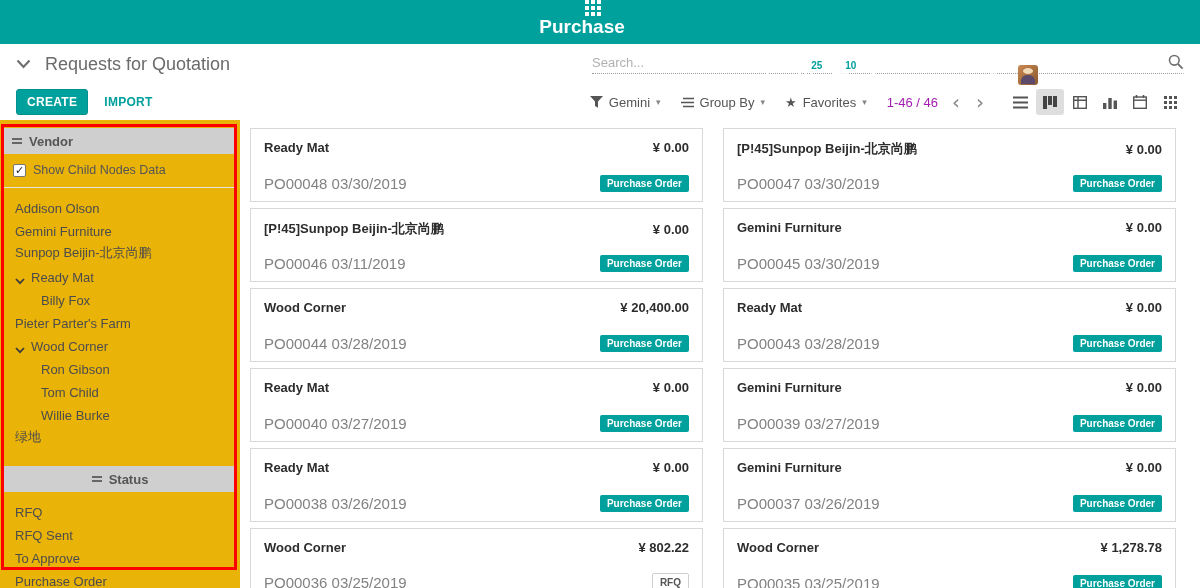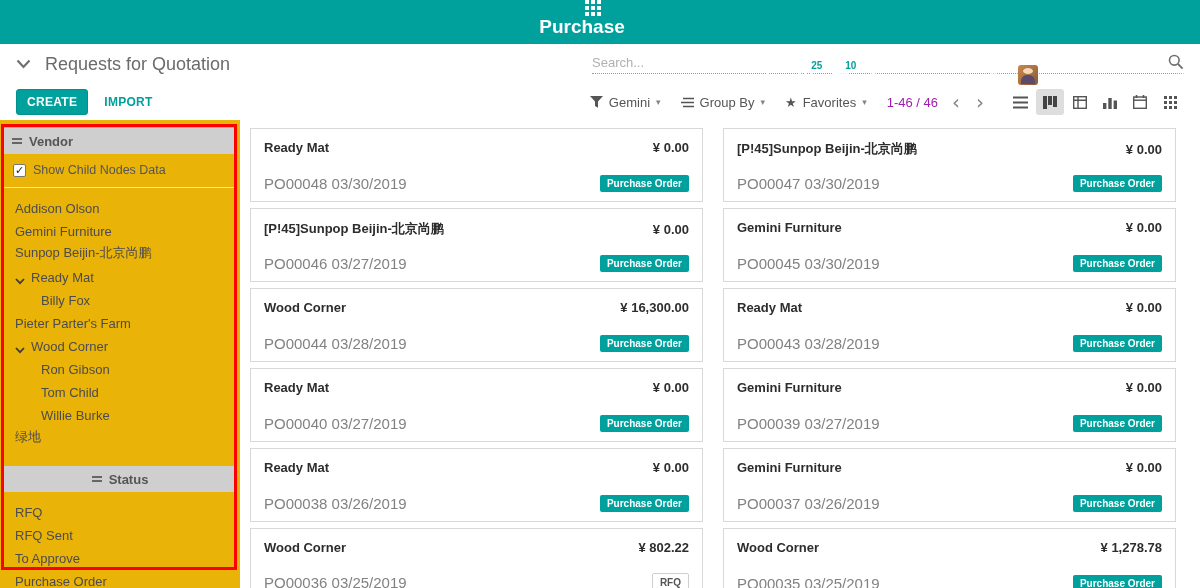--- a/index.html
+++ b/index.html
@@ -366,40 +366,40 @@
           <span class="badge">Purchase Order</span>
         </div>
     </article>
 
     <article class="card">
       <div class="crow">
           <span class="vendor">[P!45]Sunpop Beijin-北京尚鹏</span>
           <span class="amount">¥ 0.00</span>
         </div>
       <div class="crow">
-          <span class="ref">PO00046 03/27/2019</span>
+          <span class="ref">PO00046 03/11/2019</span>
           <span class="badge">Purchase Order</span>
         </div>
     </article>
 
     <article class="card">
       <div class="crow">
           <span class="vendor">Gemini Furniture</span>
           <span class="amount">¥ 0.00</span>
         </div>
       <div class="crow">
           <span class="ref">PO00045 03/30/2019</span>
           <span class="badge">Purchase Order</span>
         </div>
     </article>
 
     <article class="card">
       <div class="crow">
           <span class="vendor">Wood Corner</span>
-          <span class="amount">¥ 16,300.00</span>
+          <span class="amount">¥ 20,400.00</span>
         </div>
       <div class="crow">
           <span class="ref">PO00044 03/28/2019</span>
           <span class="badge">Purchase Order</span>
         </div>
     </article>
 
     <article class="card">
       <div class="crow">
           <span class="vendor">Ready Mat</span>

